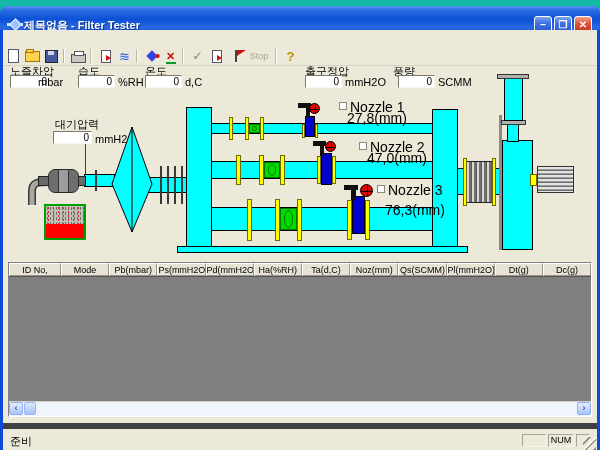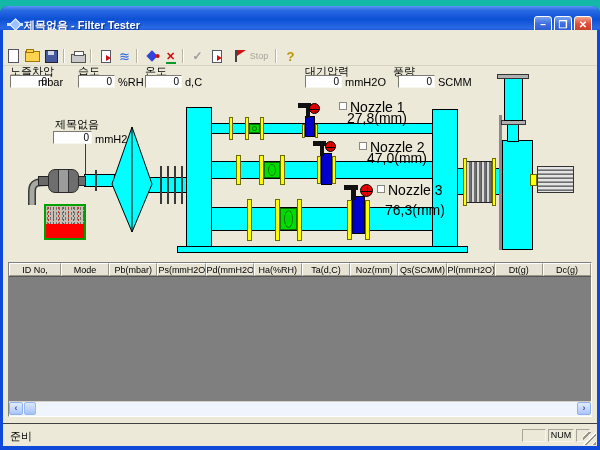--- a/index.html
+++ b/index.html
@@ -74,21 +74,21 @@
   .thead{display:flex;height:13px;background:#ECE9D8;border-bottom:1px solid #555;}
   .th{flex:1 1 0;font-size:9px;text-align:center;line-height:12px;background:#E6E2D4;border:1px solid;border-color:#fff #99958a #99958a #fff;box-sizing:border-box;overflow:hidden;white-space:nowrap;}
   .th.first{flex:0 0 52px;}
   .tbody{flex:1;background:#7F7F7F;}
   .hscroll{height:14px;background:#f0f4fc;position:relative;border-top:1px solid #d4d0c8;}
   .sarrow{position:absolute;top:0;width:14px;height:13px;background:linear-gradient(180deg,#e2ecfd,#c2d5fc 60%,#aac4f8);border:1px solid #8cb0f0;border-radius:2px;box-sizing:border-box;
     color:#3a5fa8;font-size:9px;line-height:11px;text-align:center;font-weight:bold;}
   .sthumb{position:absolute;top:0;left:15px;width:12px;height:13px;background:linear-gradient(180deg,#dce9fd,#bcd2fa 60%,#a2c0f6);border:1px solid #98b8f2;border-radius:2px;box-sizing:border-box;}
 
   
-  .statusbar{position:absolute;left:3px;top:423px;width:594px;height:22px;background:#ECE9D8;border-top:1px solid #404040;}
+  .statusbar{position:absolute;left:3px;top:423px;width:594px;height:22px;background:#ECE9D8;border-top:6px solid #404040;}
   .sb-msg{position:absolute;left:7px;top:5px;}
   .sb-pane{position:absolute;top:5px;height:13px;border:1px solid;border-color:#a8a49a #f6f4ec #f6f4ec #a8a49a;box-sizing:border-box;font-size:9px;line-height:11px;text-align:center;}
   .grip{position:absolute;right:1px;bottom:1px;width:13px;height:13px;
     background:repeating-linear-gradient(135deg,transparent 0 3px,#fff 3px 4px,#9a968a 4px 6px);}
 </style>
 </head>
 <body>
 
 <div id="window">
   <div class="frame-bg"></div>
@@ -164,29 +164,29 @@
   <div class="gunit" style="left:38px;">mbar</div>
 
   <div class="glabel" style="left:78px;">습도</div>
   <div class="gfield" style="left:78px;width:37px;">0</div>
   <div class="gunit" style="left:118px;">%RH</div>
 
   <div class="glabel" style="left:145px;">온도</div>
   <div class="gfield" style="left:145px;width:37px;">0</div>
   <div class="gunit" style="left:185px;">d,C</div>
 
-  <div class="glabel" style="left:305px;">대기압력</div>
+  <div class="glabel" style="left:305px;">출구정압</div>
   <div class="gfield" style="left:305px;width:37px;">0</div>
   <div class="gunit" style="left:345px;">mmH2O</div>
 
   <div class="glabel" style="left:393px;">풍량</div>
   <div class="gfield" style="left:398px;width:37px;">0</div>
   <div class="gunit" style="left:438px;">SCMM</div>
 
-  <div class="glabel" style="left:55px;top:117px;">제목없음</div>
+  <div class="glabel" style="left:55px;top:117px;">대기압력</div>
   <div class="gfield" style="left:53px;top:131px;width:39px;">0</div>
   <div class="gunit" style="left:95px;top:133px;">mmH2O</div>
   <div class="grayline" style="left:85px;top:144px;width:1px;height:32px;"></div>
 
   <div class="pipe" style="left:84px;top:174px;width:31px;height:13px;"></div>
   <div class="grayline" style="left:95px;top:170px;width:2px;height:21px;"></div>
   <div class="pipe" style="left:148px;top:177px;width:40px;height:16px;"></div>
   <div class="pipe" style="left:211px;top:123px;width:223px;height:11px;"></div>
   <div class="pipe" style="left:211px;top:161px;width:223px;height:18px;"></div>
   <div class="pipe" style="left:211px;top:207px;width:223px;height:24px;"></div>

